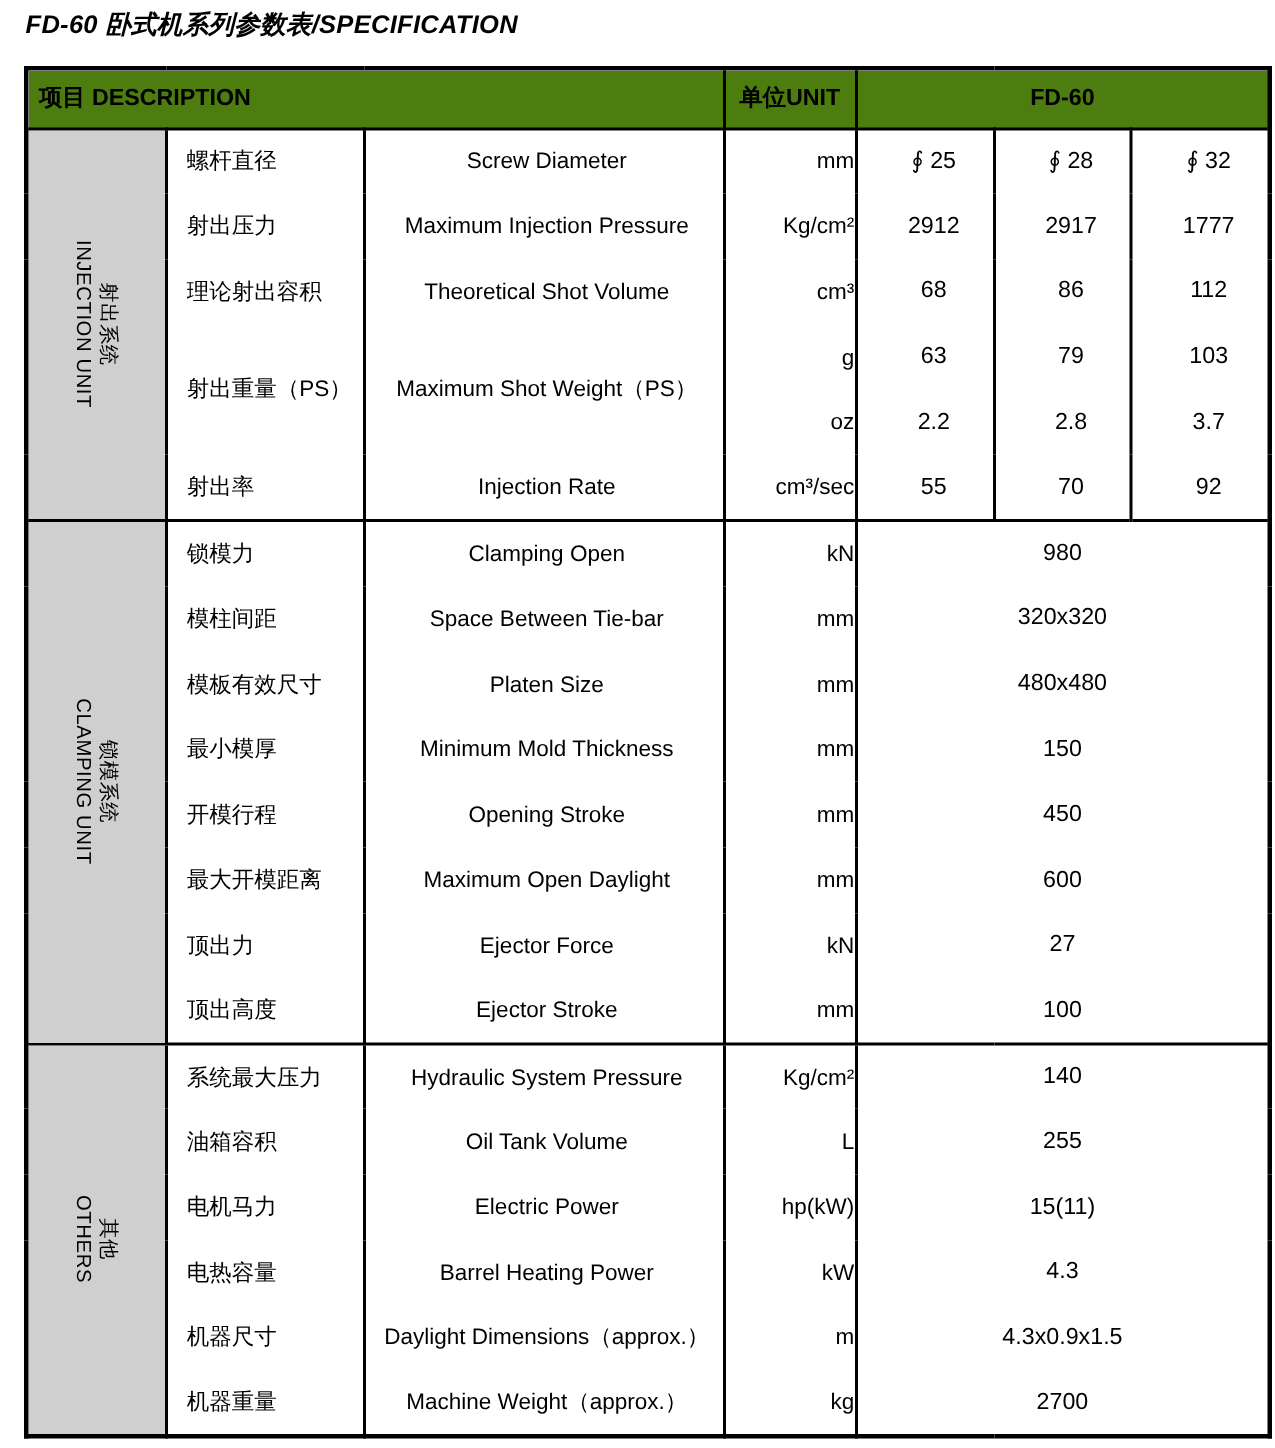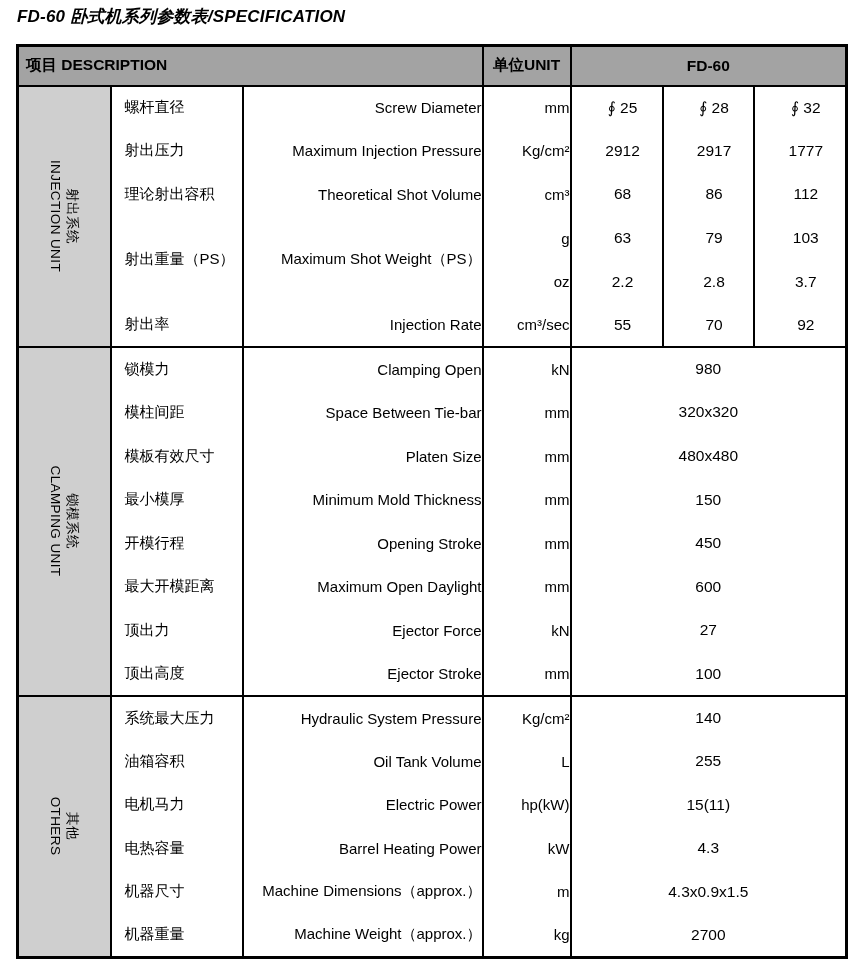--- a/index.html
+++ b/index.html
@@ -30,21 +30,21 @@
   col.c-en   { width: 240px; }
   col.c-unit { width: 88px; }
   col.c-v1   { width: 92px; }
   col.c-v2   { width: 91px; }
   col.c-v3   { width: 93px; }
 
   th, td { border: 2px solid #000; overflow: hidden; }
 
   tr.hdr { height: 40px; }
   tr.hdr th {
-    background: #a3a3a3;
+    background: #4d7c0f;
     font-size: 15.5px;
     font-weight: bold;
     vertical-align: middle;
   }
   th.h-desc { text-align: left; padding-left: 7px; }
   th.h-unit, th.h-model { text-align: center; }
 
   tr.row { height: 43.6px; }
   tr.row td { border-top: 0; border-bottom: 0; vertical-align: middle; }
   tr.sec-top td { border-top: 2px solid #000; }
@@ -60,21 +60,21 @@
     transform: translate(-50%, -50%) rotate(90deg);
     white-space: nowrap;
     text-align: center;
     font-size: 13.5px;
     line-height: 17px;
     letter-spacing: 0.4px;
   }
   .vlabel div { white-space: nowrap; }
 
   td.cn  { font-size: 15px; text-align: left; padding-left: 13px; }
-  td.en  { font-size: 15px; text-align: right; padding-left: 4px; }
+  td.en  { font-size: 15px; text-align: center; padding-left: 4px; }
   td.unit{ font-size: 15px; text-align: right; }
   td.val { font-size: 15.5px; text-align: center; padding-left: 12px; }
   td.mval{ font-size: 15.5px; text-align: center; }
 </style>
 </head>
 <body>
 
 <div class="page-title">FD-60 卧式机系列参数表/SPECIFICATION</div>
 
 <table class="spec">
@@ -228,21 +228,21 @@
     <td class="mval" colspan="3">15(11)</td>
   </tr>
   <tr class="row">
     <td class="cn">电热容量</td>
     <td class="en">Barrel Heating Power</td>
     <td class="unit">kW</td>
     <td class="mval" colspan="3">4.3</td>
   </tr>
   <tr class="row">
     <td class="cn">机器尺寸</td>
-    <td class="en">Machine Dimensions（approx.）</td>
+    <td class="en">Daylight Dimensions（approx.）</td>
     <td class="unit">m</td>
     <td class="mval" colspan="3">4.3x0.9x1.5</td>
   </tr>
   <tr class="row">
     <td class="cn">机器重量</td>
     <td class="en">Machine Weight（approx.）</td>
     <td class="unit">kg</td>
     <td class="mval" colspan="3">2700</td>
   </tr>
 </tbody>

